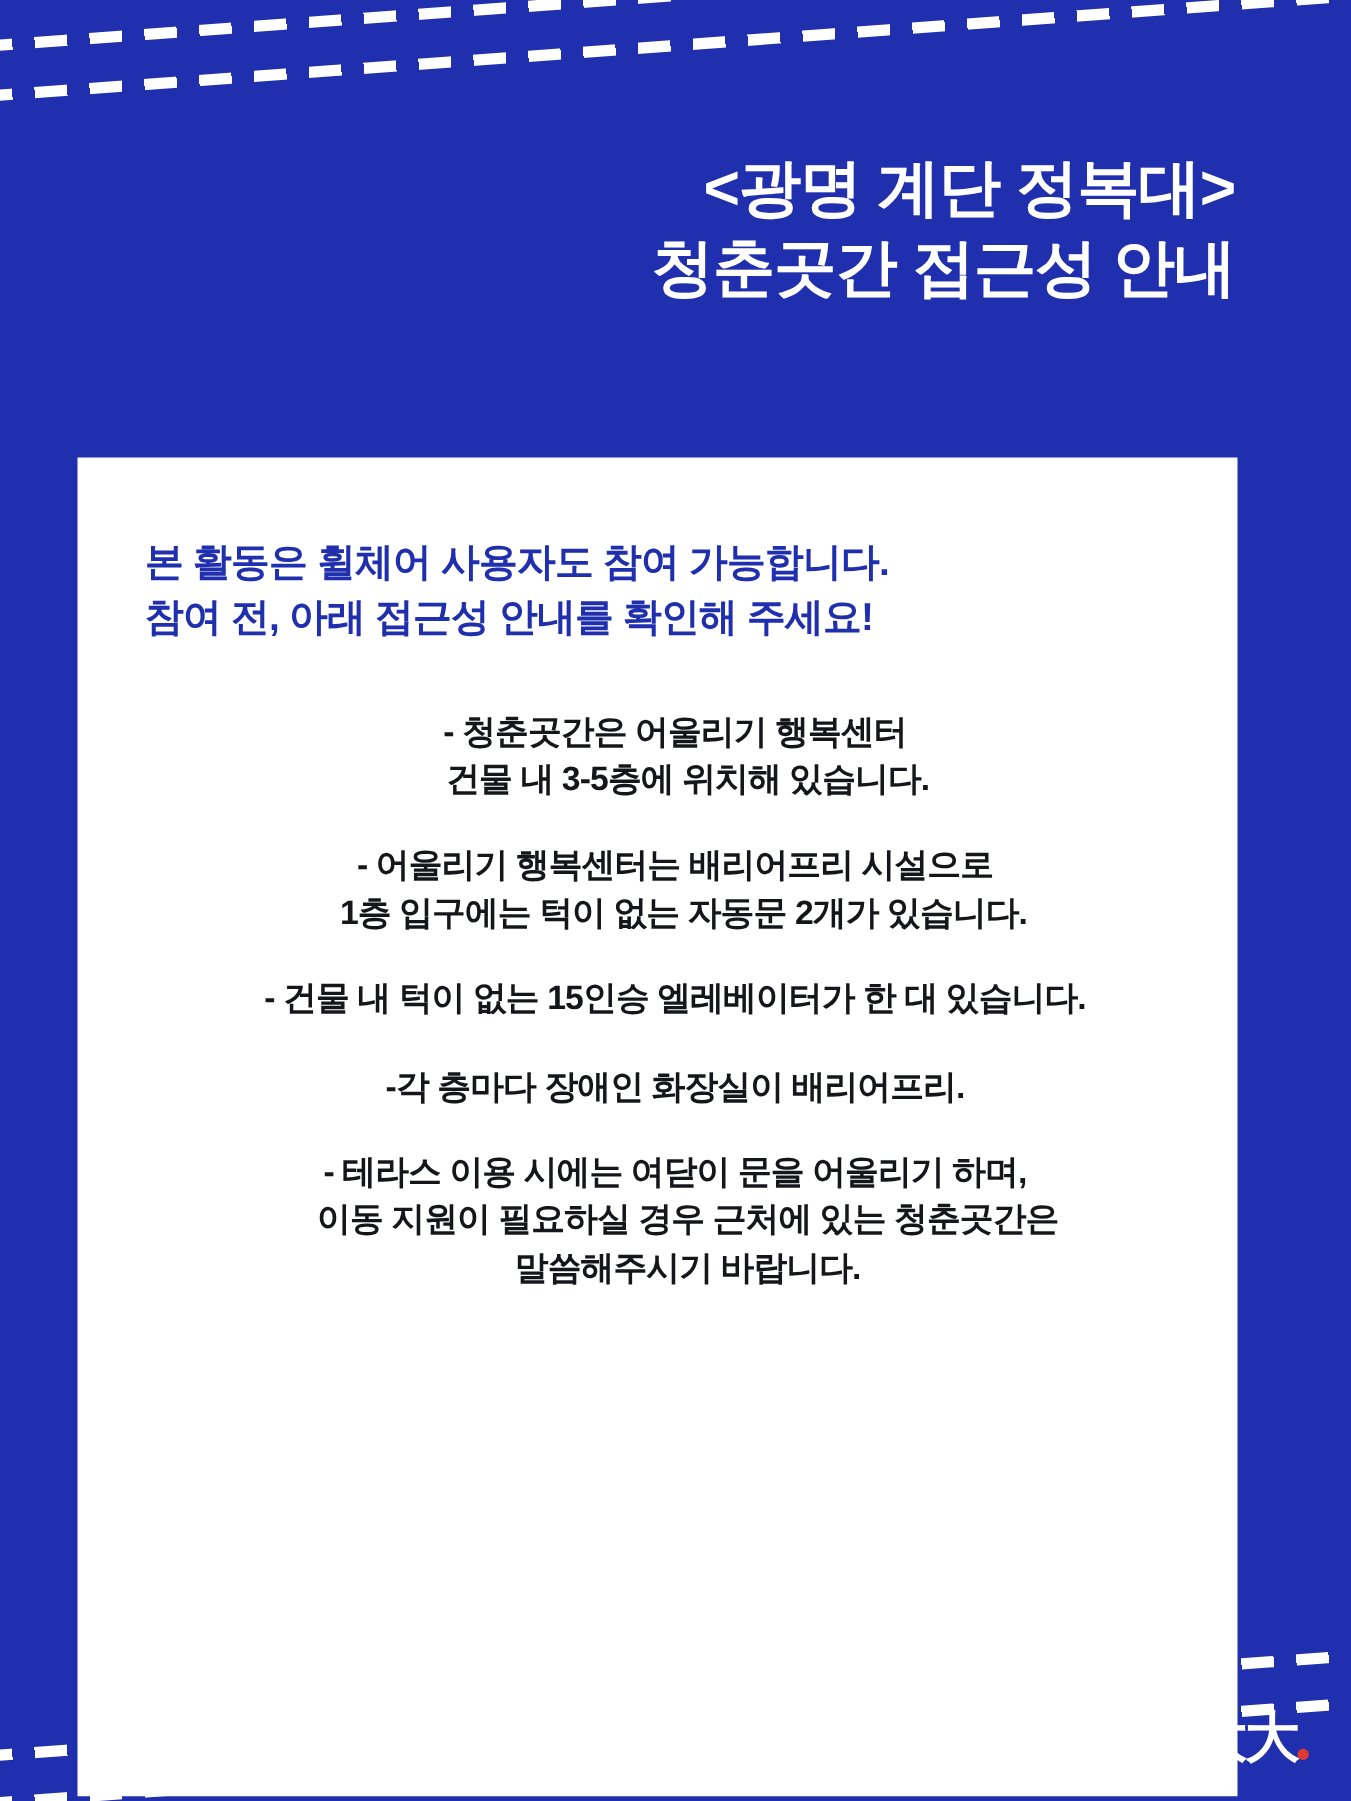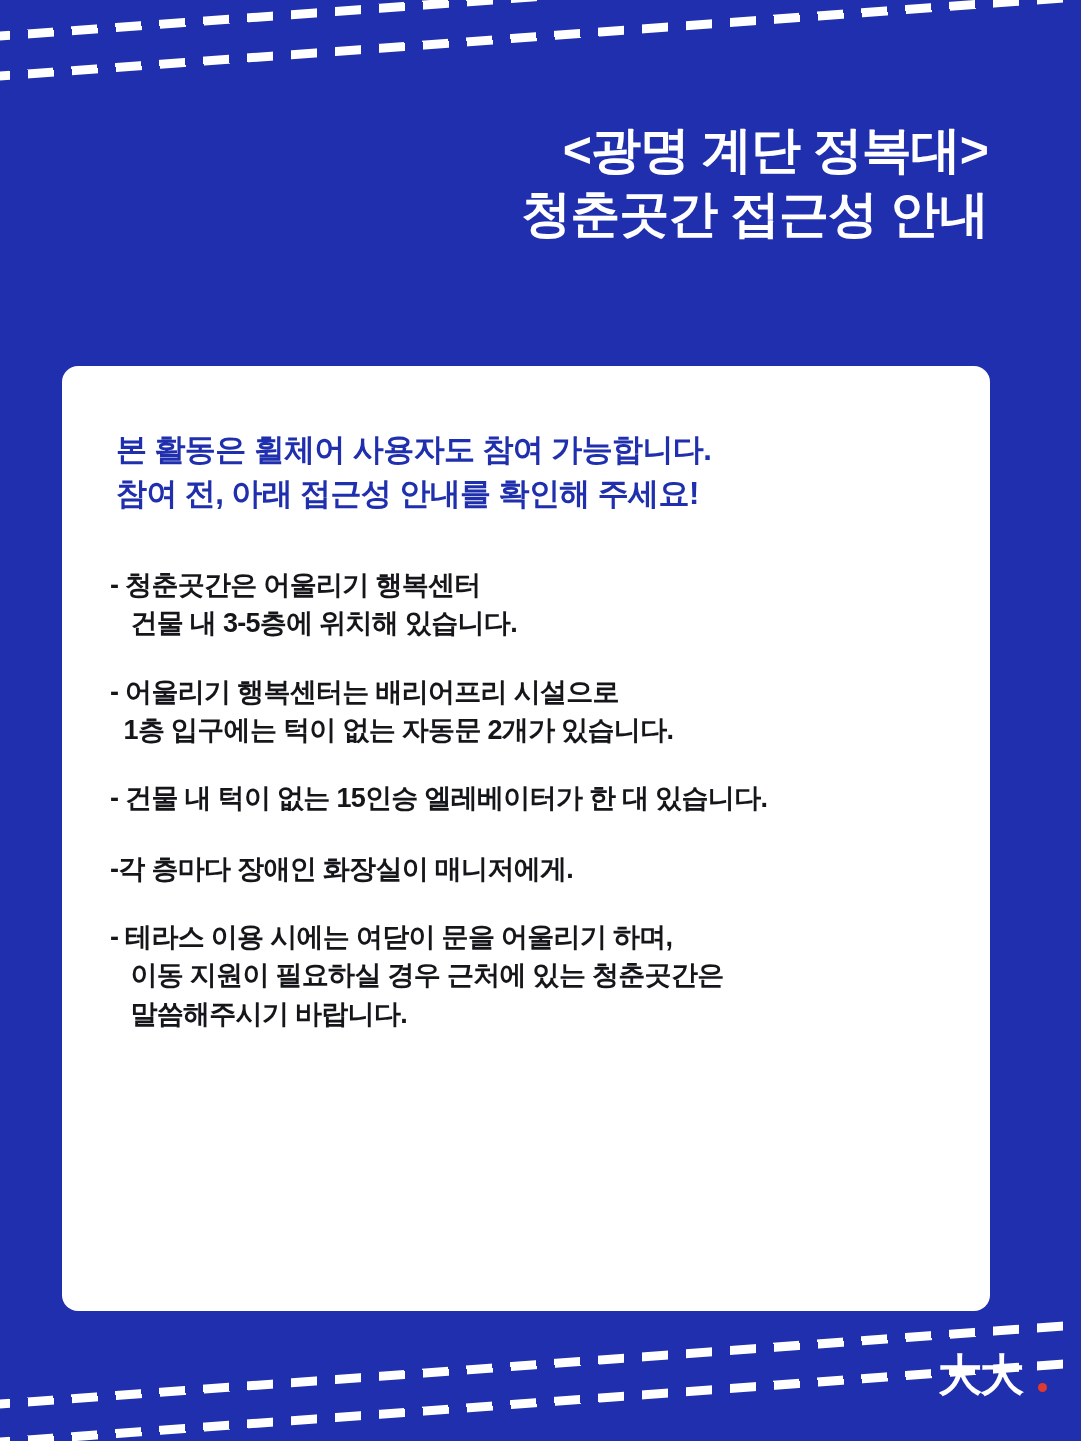--- a/index.html
+++ b/index.html
@@ -81,23 +81,22 @@
     letter-spacing: -1px;
     white-space: pre;
   }
 
   
   .card {
     position: absolute;
     left: 62px;
     top: 366px;
     width: 928px;
-    height: 945px;
+    height: 1071px;
     background: #FFFFFF;
-    border-radius: 16px;
   }
 
   .lead {
     position: absolute;
     left: 54px;
     top: 62px;
     width: 840px;
   }
   .lead-line {
     color: #1F2FAD;
@@ -109,41 +108,42 @@
   }
 
   .bullets {
     position: absolute;
     left: 48px;
     top: 200px;
     width: 860px;
   }
   .bullet {
     margin-bottom: 30px;
+    text-align: center;
   }
   .bullet-line {
     color: #15161A;
     font-size: 27px;
     font-weight: bold;
     line-height: 1.42;
     letter-spacing: -0.7px;
     white-space: pre;
   }
   .bullet.spaced-before {
     margin-top: 32px;
   }
 
   
   .logo {
     position: absolute;
     right: 34px;
-    bottom: 44px;
+    bottom: 28px;
     display: flex;
     align-items: flex-end;
-    gap: 16px;
+    gap: 0;
     text-align: right;
   }
   .logo-glyph {
     color: #FFFFFF;
     font-size: 44px;
     font-weight: bold;
     line-height: 1;
     letter-spacing: -2px;
   }
   .logo-dot {
@@ -184,21 +184,21 @@
       <div class="bullet">
         <div class="bullet-line">- 어울리기 행복센터는 배리어프리 시설으로</div>
         <div class="bullet-line">  1층 입구에는 턱이 없는 자동문 2개가 있습니다.</div>
       </div>
 
       <div class="bullet">
         <div class="bullet-line">- 건물 내 턱이 없는 15인승 엘레베이터가 한 대 있습니다.</div>
       </div>
 
       <div class="bullet spaced-before">
-        <div class="bullet-line">-각 층마다 장애인 화장실이 매니저에게.</div>
+        <div class="bullet-line">-각 층마다 장애인 화장실이 배리어프리.</div>
       </div>
 
       <div class="bullet">
         <div class="bullet-line">- 테라스 이용 시에는 여닫이 문을 어울리기 하며,</div>
         <div class="bullet-line">   이동 지원이 필요하실 경우 근처에 있는 청춘곳간은</div>
         <div class="bullet-line">   말씀해주시기 바랍니다.</div>
       </div>
 
     </div>
   </div>

